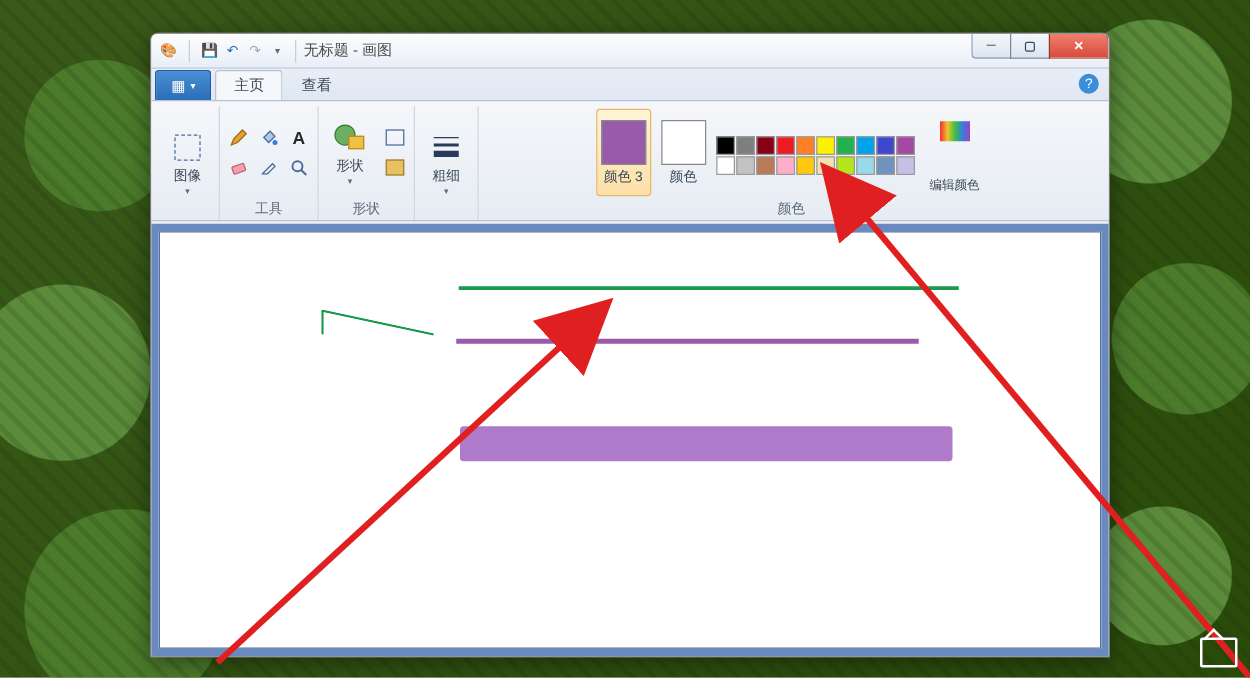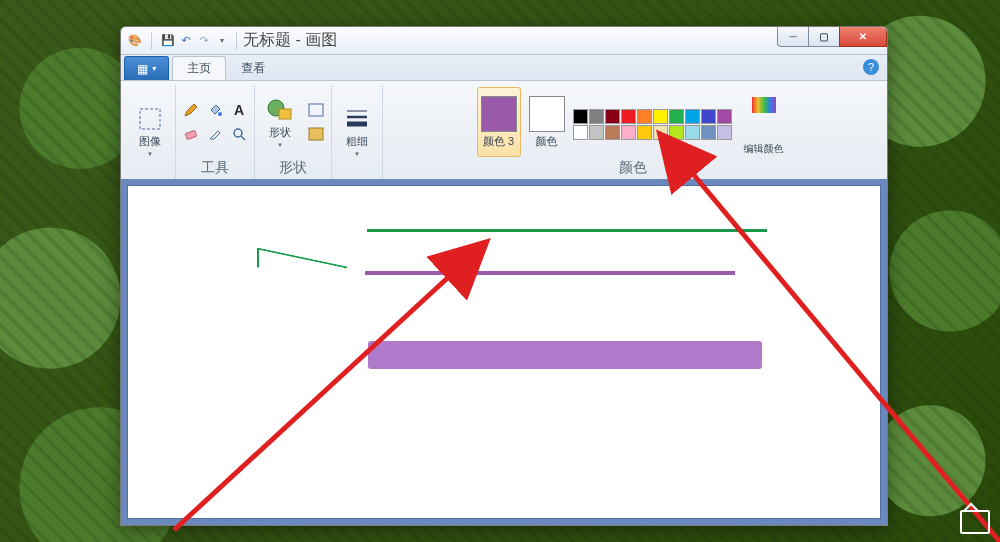--- a/index.html
+++ b/index.html
@@ -4,36 +4,36 @@
 <style>
 * { margin: 0; padding: 0; box-sizing: border-box; font-family: "Microsoft YaHei", "SimSun", sans-serif; }
 body { width: 1000px; height: 542px; position: relative; overflow: hidden; background: #3a5a1a; }
 .bg-watermelons { position: absolute; inset: 0; background: radial-gradient(circle at 8% 20%, #4a7a2a 60px, transparent 61px), radial-gradient(circle at 5% 55%, #5a8a3a 70px, transparent 71px), radial-gradient(circle at 10% 90%, #4a7a2a 80px, transparent 81px), radial-gradient(circle at 92% 15%, #5a8a3a 65px, transparent 66px), radial-gradient(circle at 95% 50%, #4a7a2a 60px, transparent 61px), radial-gradient(circle at 93% 85%, #5a8a3a 55px, transparent 56px), linear-gradient(135deg, #3a5a1a, #2a4a0a); }
 .bg-watermelons::before { content: ""; position: absolute; inset: 0; background: repeating-linear-gradient(45deg, transparent 0 8px, rgba(20,40,10,0.15) 8px 12px); }
 .paint-window { position: absolute; left: 120px; top: 26px; width: 768px; height: 500px; background: #f0f0f0; border: 1px solid #7a7a7a; border-radius: 6px 6px 0 0; box-shadow: 0 4px 18px rgba(0,0,0,0.4); overflow: hidden; }
 .titlebar { height: 28px; background: linear-gradient(#fdfdfe, #e8eef7); display: flex; align-items: center; padding: 0 6px; border-bottom: 1px solid #b8c4d6; }
 .titlebar .qat { display: flex; align-items: center; gap: 2px; }
 .titlebar .qat .ico { width: 16px; height: 16px; display: flex; align-items: center; justify-content: center; font-size: 11px; }
 .titlebar .sep { width: 1px; height: 18px; background: #c5ced9; margin: 0 6px; }
-.titlebar .title { font-size: 16px; color: #4a4a4a; }
+.titlebar .title { font-size: 12px; color: #4a4a4a; }
 .win-controls { position: absolute; right: 0; top: 0; display: flex; }
 .win-btn { width: 32px; height: 20px; border: 1px solid #7a8aa1; border-top: none; margin-left: -1px; display: flex; align-items: center; justify-content: center; font-size: 10px; font-weight: bold; color: #3a4a5a; background: linear-gradient(#f5f8fb, #dbe5f0); }
 .win-btn.close { width: 48px; background: linear-gradient(#f08070, #d84a3a); color: #fff; border-color: #a03020; border-radius: 0 5px 0 0; }
 .win-btn.min { border-radius: 0 0 0 4px; }
 .tab-row { height: 26px; background: linear-gradient(#e8eef7, #dfe7f2); display: flex; align-items: flex-end; border-bottom: 1px solid #b8c4d6; position: relative; }
 .file-btn { height: 24px; padding: 0 12px; background: linear-gradient(#4a8ed8, #2a6eb8); color: #fff; font-size: 12px; display: flex; align-items: center; border: 1px solid #1a5ea8; border-bottom: none; border-radius: 3px 3px 0 0; margin-left: 3px; margin-right: 3px; }
 .file-btn::after { content: "▾"; margin-left: 4px; font-size: 8px; }
 .tab { height: 24px; padding: 0 14px; font-size: 12px; color: #3a4a5a; display: flex; align-items: center; border: 1px solid transparent; border-bottom: none; }
 .tab.active { background: #f5f7fa; border-color: #b8c4d6; border-radius: 3px 3px 0 0; }
 .help-icon { position: absolute; right: 8px; top: 4px; width: 16px; height: 16px; border-radius: 50%; background: #3a8ed8; color: #fff; font-size: 11px; display: flex; align-items: center; justify-content: center; }
 .ribbon { background: linear-gradient(#f5f7fa, #e6ecf3); border-bottom: 1px solid #b8c4d6; display: flex; padding: 4px 4px 0 4px; }
 .group { display: flex; flex-direction: column; align-items: center; padding: 2px 4px 1px 4px; border-right: 1px solid #cfd7e2; }
 .group:last-child { border-right: none; }
 .group-body { display: flex; align-items: center; gap: 2px; flex: 1; }
-.group-label { font-size: 14px; color: #5a6a7a; padding: 2px 0 1px 0; }
+.group-label { font-size: 11px; color: #5a6a7a; padding: 2px 0 1px 0; }
 .big-btn { display: flex; flex-direction: column; align-items: center; justify-content: center; width: 42px; height: 70px; font-size: 11px; color: #3a4a5a; padding: 3px 1px; border: 1px solid transparent; border-radius: 3px; }
 .big-btn .ico-lg { width: 30px; height: 30px; display: flex; align-items: center; justify-content: center; }
 .big-btn.selected { background: linear-gradient(#fef5d8, #fde0a8); border-color: #e8b860; }
 .big-btn .drop { font-size: 7px; color: #5a6a7a; margin-top: 1px; }
 .tool-grid { display: grid; grid-template-columns: repeat(3, 22px); grid-template-rows: repeat(2, 22px); gap: 2px; }
 .tool-cell { width: 22px; height: 22px; display: flex; align-items: center; justify-content: center; }
 .color-box { width: 36px; height: 36px; border: 1px solid #8a8a8a; margin-bottom: 2px; }
 .swatch-grid { display: grid; grid-template-columns: repeat(10, 15px); grid-template-rows: repeat(2, 15px); gap: 1px; margin-top: 4px; }
 .swatch { width: 15px; height: 15px; border: 1px solid #9a9a9a; }
 .canvas-area { position: absolute; left: 0; right: 0; top: 152px; bottom: 0; background: #6a8abf; padding: 6px; }

